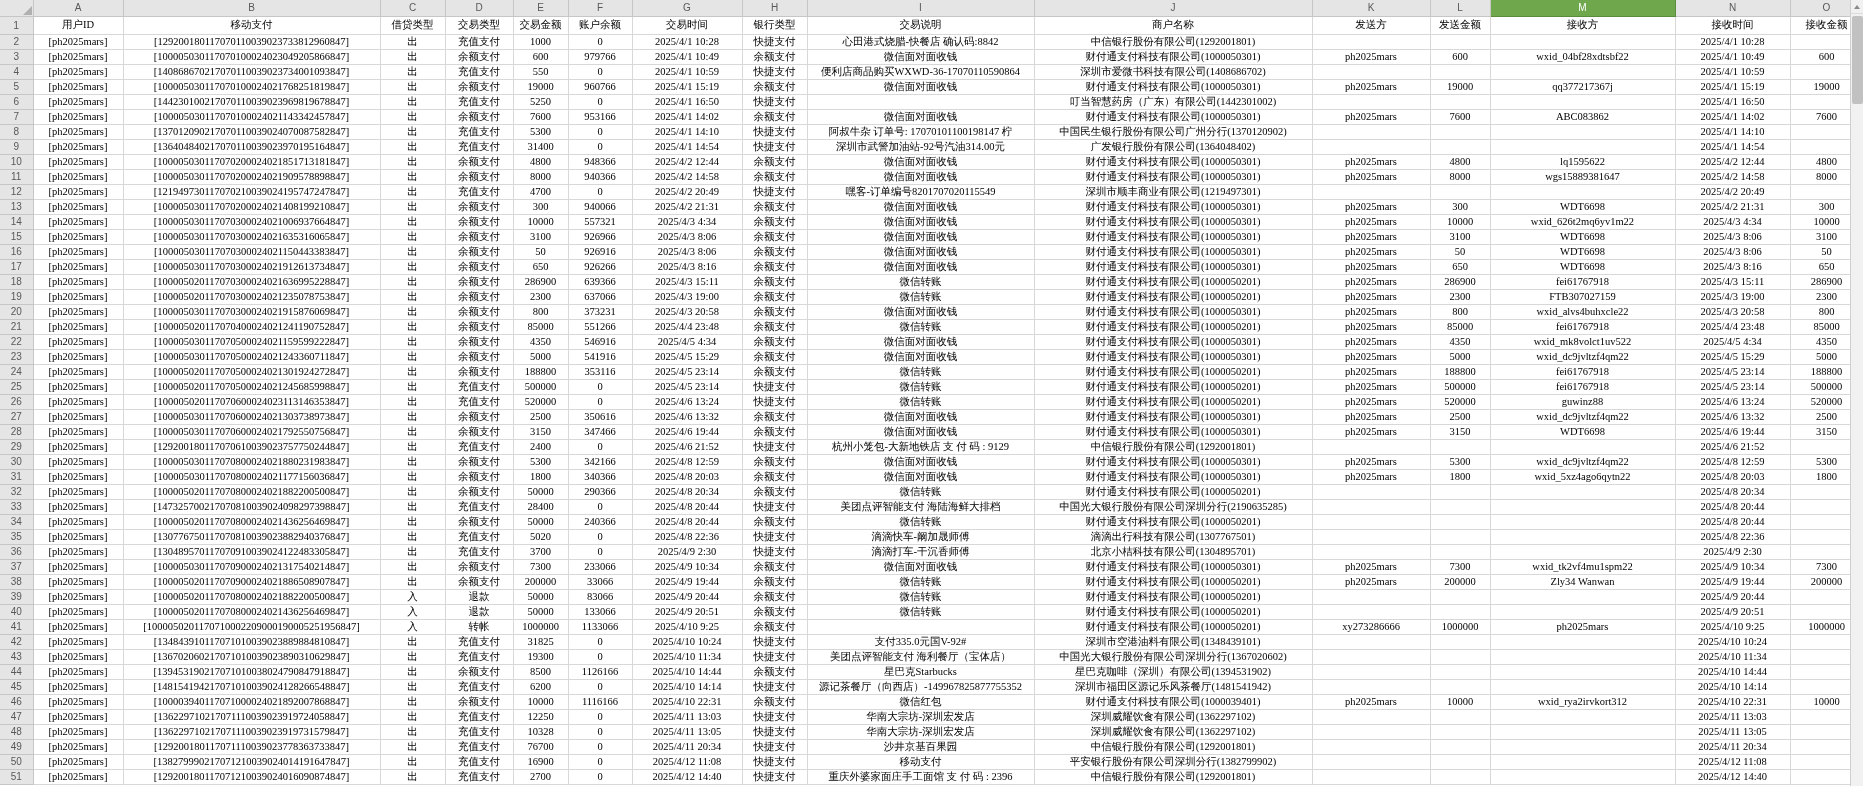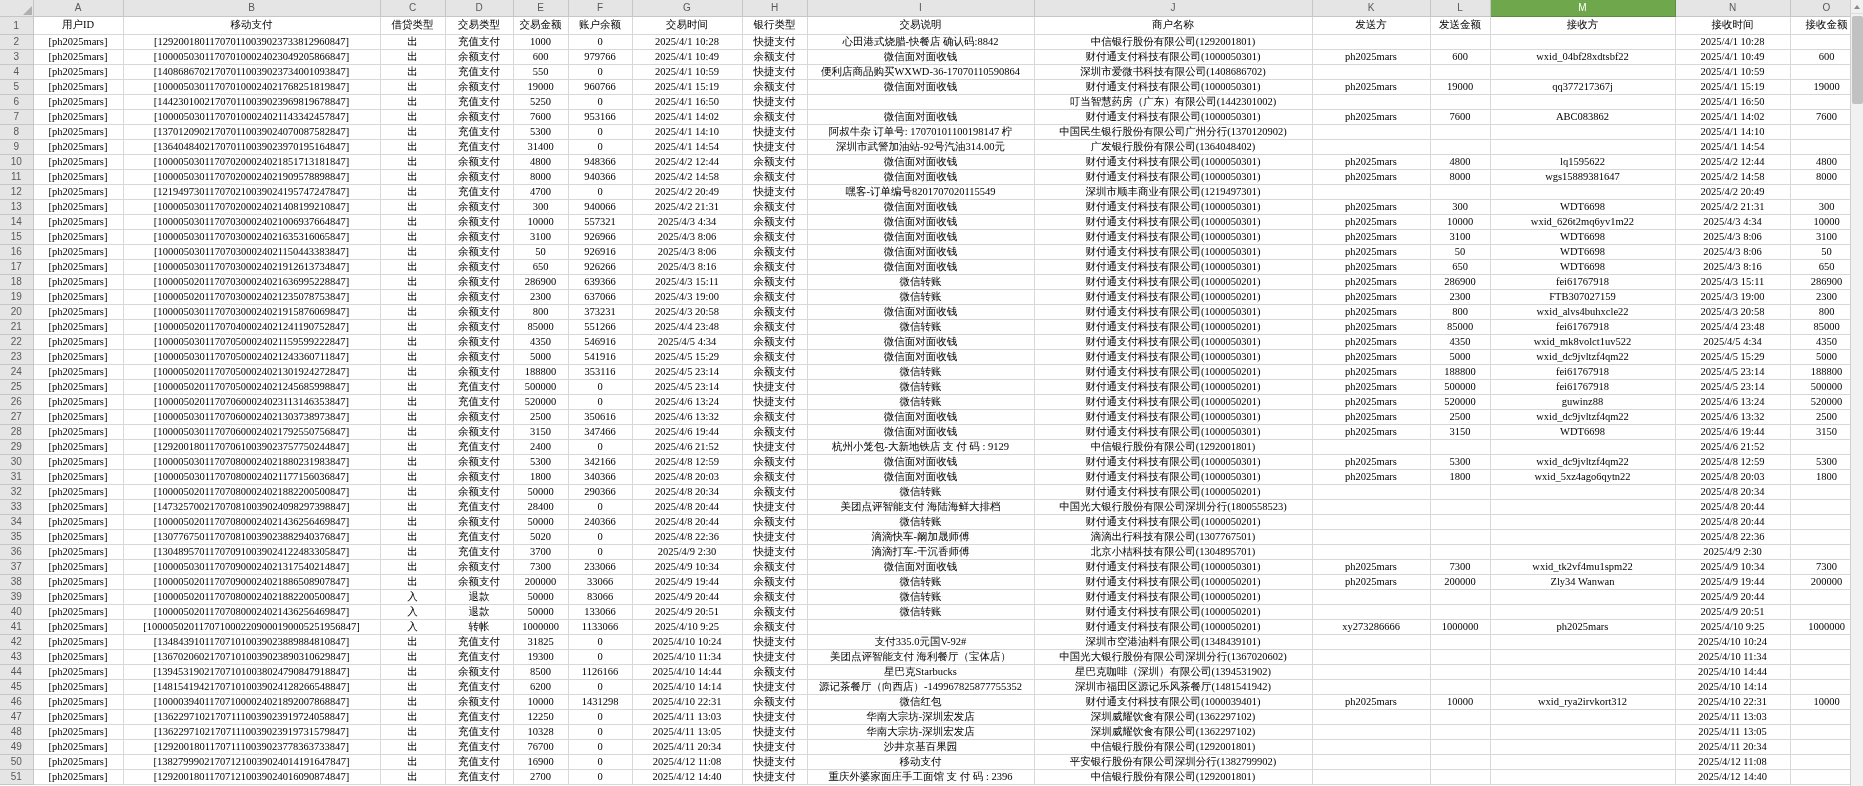--- a/index.html
+++ b/index.html
@@ -680,21 +680,21 @@
           <td class="hdr">33</td>
           <td class="cell col-a">[ph2025mars]</td>
           <td class="cell col-b">[147325700217070810039024098297398847]</td>
           <td class="cell col-c">出</td>
           <td class="cell col-d">充值支付</td>
           <td class="cell col-e">28400</td>
           <td class="cell col-f">0</td>
           <td class="cell col-g">2025/4/8 20:44</td>
           <td class="cell col-h">快捷支付</td>
           <td class="cell col-i">美团点评智能支付 海陆海鲜大排档</td>
-          <td class="cell col-j">中国光大银行股份有限公司深圳分行(1800558523)</td>
+          <td class="cell col-j">中国光大银行股份有限公司深圳分行(2190635285)</td>
           <td class="cell col-k"></td>
           <td class="cell col-l"></td>
           <td class="cell col-m"></td>
           <td class="cell col-n">2025/4/8 20:44</td>
           <td class="cell col-o"></td>
         </tr>
         <tr>
           <td class="hdr">34</td>
           <td class="cell col-a">[ph2025mars]</td>
           <td class="cell col-b">[100005020117070800024021436256469847]</td>
@@ -910,21 +910,21 @@
           <td class="cell col-n">2025/4/10 14:14</td>
           <td class="cell col-o"></td>
         </tr>
         <tr>
           <td class="hdr">46</td>
           <td class="cell col-a">[ph2025mars]</td>
           <td class="cell col-b">[100003940117071000024021892007868847]</td>
           <td class="cell col-c">出</td>
           <td class="cell col-d">余额支付</td>
           <td class="cell col-e">10000</td>
-          <td class="cell col-f">1431298</td>
+          <td class="cell col-f">1116166</td>
           <td class="cell col-g">2025/4/10 22:31</td>
           <td class="cell col-h">余额支付</td>
           <td class="cell col-i">微信红包</td>
           <td class="cell col-j">财付通支付科技有限公司(1000039401)</td>
           <td class="cell col-k">ph2025mars</td>
           <td class="cell col-l">10000</td>
           <td class="cell col-m">wxid_rya2irvkort312</td>
           <td class="cell col-n">2025/4/10 22:31</td>
           <td class="cell col-o">10000</td>
         </tr>

